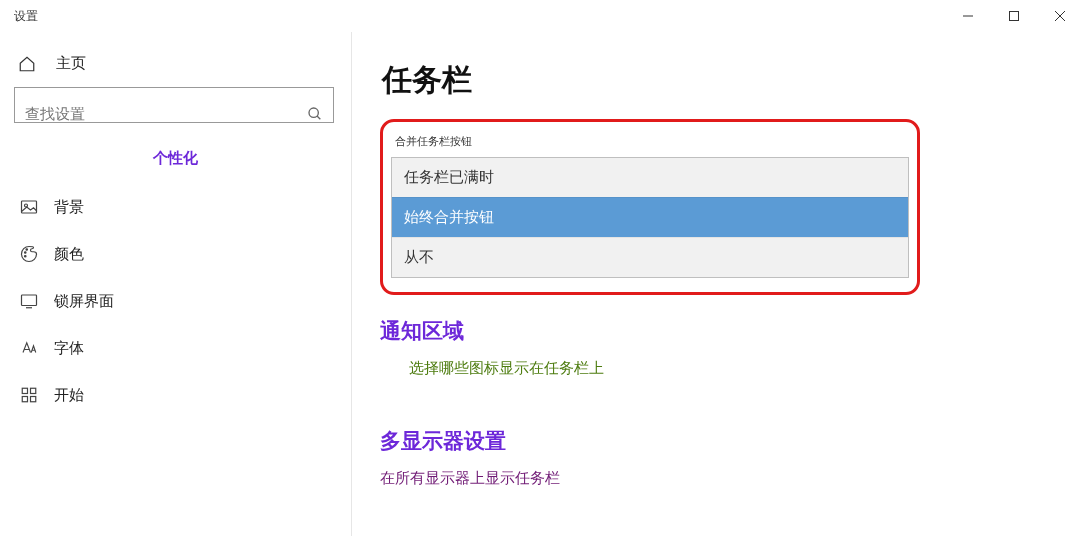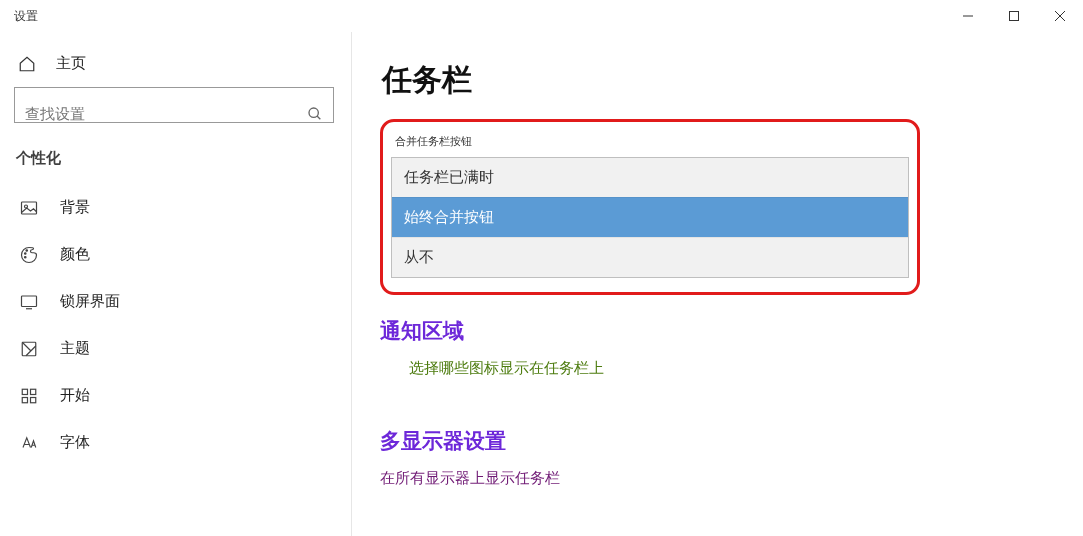--- a/index.html
+++ b/index.html
@@ -86,31 +86,32 @@
       color: #666;
       background: transparent;
     }
     .search-icon {
       color: #666;
       width: 16px; height: 16px;
     }
     .section-label {
       font-size: 15px;
       font-weight: 600;
-      color: #404040;
+      color: #6d28d9;
       padding: 8px 16px 16px 16px;
+      text-align: center;
     }
     .nav {
       display: flex;
       flex-direction: column;
     }
     .nav-item {
       display: flex;
-      align-items: flex-end;
-      gap: 22px;
+      align-items: flex-start;
+      gap: 16px;
       padding: 14px 16px 14px 20px;
       font-size: 15px;
       color: #222;
     }
     .nav-item .icon {
       width: 18px; height: 18px; display: flex; align-items: center; justify-content: center; color: #444;
     }
     .content {
       flex: 1;
       padding: 28px 28px 0 28px;
@@ -250,46 +251,37 @@
           <span class="icon">
             <svg width="18" height="18" viewBox="0 0 24 24" fill="none" stroke="#444" stroke-width="1.6">
                 <rect x="2" y="4" width="20" height="14" rx="1"></rect>
                 <line x1="8" y1="21" x2="16" y2="21"></line>
               </svg>
           </span>
           <span>锁屏界面</span>
         </div>
         <div class="nav-item">
           <span class="icon">
-            <svg width="18" height="18" viewBox="0 0 24 24" fill="none" stroke="#444" stroke-width="1.6">
-                <rect x="3" y="3" width="18" height="18" rx="1"></rect>
-                <path d="M3 3 L14 14 M8 21 L21 8"></path>
-              </svg>
-          </span>
-          <span>主题</span>
+            <svg width="18" height="18" viewBox="0 0 24 24" fill="none" stroke="#444" stroke-width="1.5">
+                <path d="M4 18 L9 5 L14 18 M6 14 H12"></path>
+                <path d="M15 18 L18 9 L21 18 M16 15 H20"></path>
+              </svg>
+          </span>
+          <span>字体</span>
         </div>
         <div class="nav-item">
           <span class="icon">
             <svg width="18" height="18" viewBox="0 0 24 24" fill="none" stroke="#444" stroke-width="1.6">
                 <rect x="3" y="3" width="7" height="7"></rect>
                 <rect x="14" y="3" width="7" height="7"></rect>
                 <rect x="3" y="14" width="7" height="7"></rect>
                 <rect x="14" y="14" width="7" height="7"></rect>
               </svg>
           </span>
           <span>开始</span>
-        </div>
-        <div class="nav-item">
-          <span class="icon">
-            <svg width="18" height="18" viewBox="0 0 24 24" fill="none" stroke="#444" stroke-width="1.5">
-                <path d="M4 18 L9 5 L14 18 M6 14 H12"></path>
-                <path d="M15 18 L18 9 L21 18 M16 15 H20"></path>
-              </svg>
-          </span>
-          <span>字体</span>
         </div>
       </div>
     </div>
 
     <div class="content">
       <div class="page-title">任务栏</div>
 
       <div class="highlight-box">
         <div class="group-label">合并任务栏按钮</div>
         <div class="dropdown-list">

